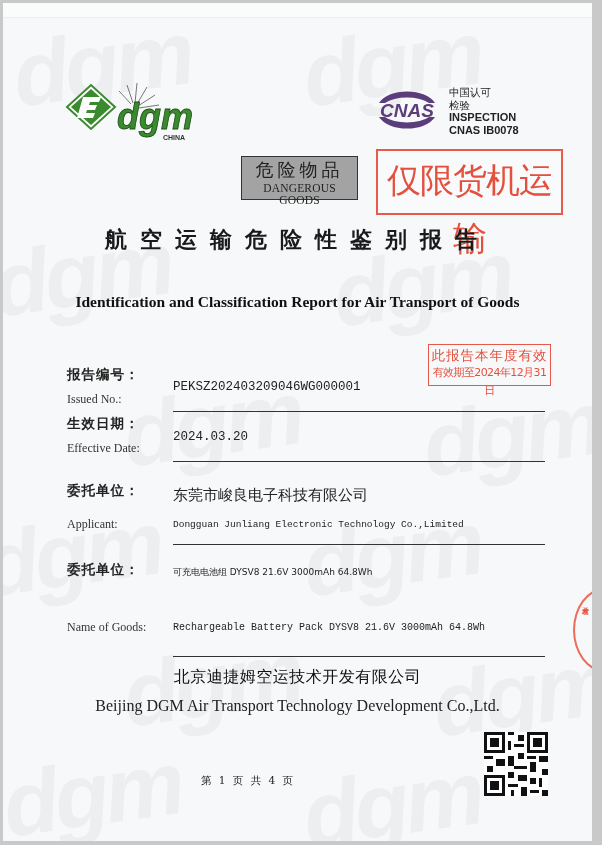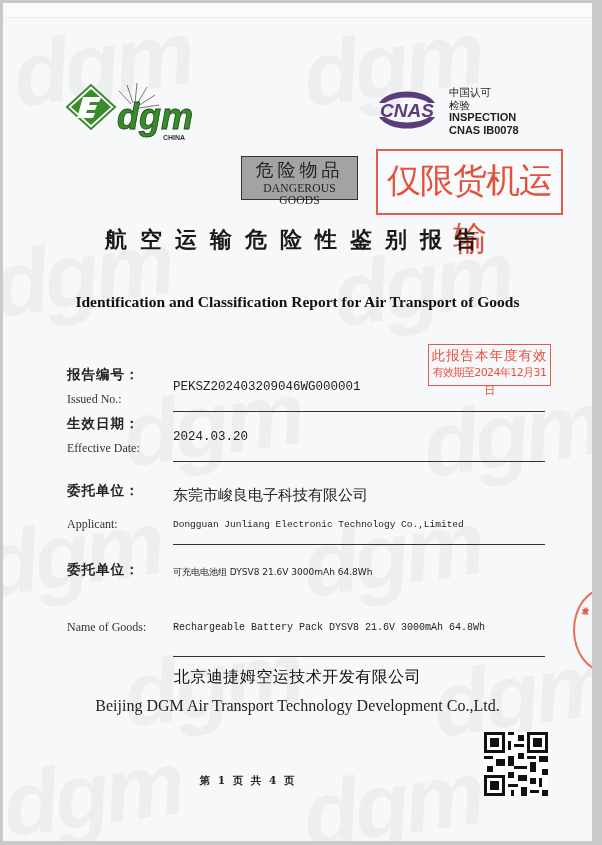--- a/index.html
+++ b/index.html
@@ -28,21 +28,21 @@
   .lbl-cn { position:absolute; font-family:"DejaVu Sans", sans-serif; font-size:13.5px; font-weight:bold; color:#222; letter-spacing:1px; }
   .lbl-en { position:absolute; font-family:"Liberation Serif", serif; font-size:12px; color:#333; }
   .val { position:absolute; font-family:"Liberation Mono", monospace; color:#222; }
   .val-cn { position:absolute; font-family:"DejaVu Sans", sans-serif; font-size:15px; color:#222; }
   .rule { position:absolute; height:1px; background:#333; }
 
   .company-cn { position:absolute; left:0; width:589px; top:664px; text-align:center; font-family:"DejaVu Sans", sans-serif; font-size:16px; color:#111; letter-spacing:0.5px; }
   .company-en { position:absolute; left:0; width:589px; top:694px; text-align:center; font-family:"Liberation Serif", serif; font-size:16px; color:#222; }
 
   .qr { position:absolute; left:481px; top:729px; width:64px; height:64px; }
-  .pager { position:absolute; left:0; width:490px; top:771px; text-align:center; font-family:"DejaVu Serif", serif; font-size:10.5px; font-weight:bold; color:#222; letter-spacing:2px; }
+  .pager { position:absolute; left:0; width:490px; top:771px; text-align:center; font-family:"DejaVu Serif", serif; font-size:10.5px; font-weight:normal; color:#222; letter-spacing:2px; }
   .seal-edge { position:absolute; left:570px; top:585px; width:60px; height:80px; border:2px solid #ec6b5a; border-radius:50%; color:#e4503e; }
   .seal-edge span { position:absolute; left:5px; top:12px; font-size:7px; font-family:"DejaVu Sans", sans-serif; writing-mode:vertical-rl; }
 </style>
 </head>
 <body>
 
 <div class="page">
   <div class="topstrip"></div>
 
   <div class="wm" style="left:10px;top:10px;">dgm</div>

